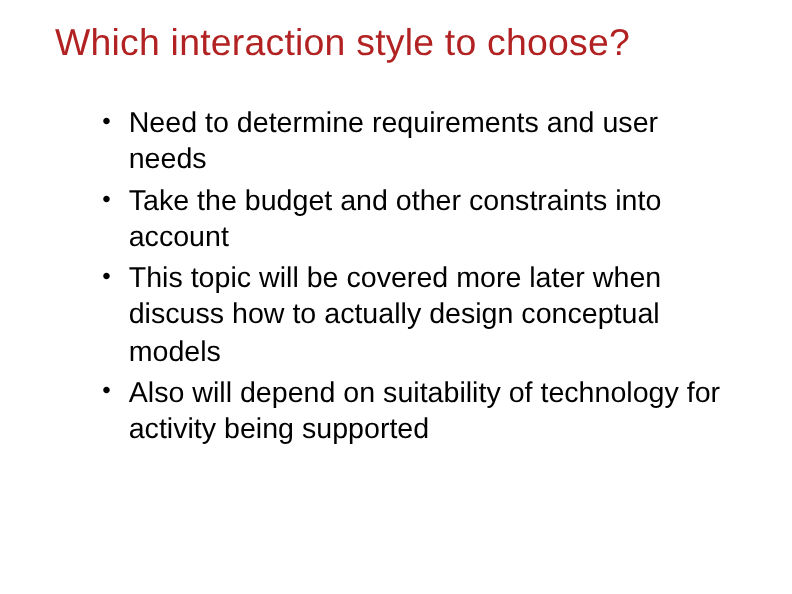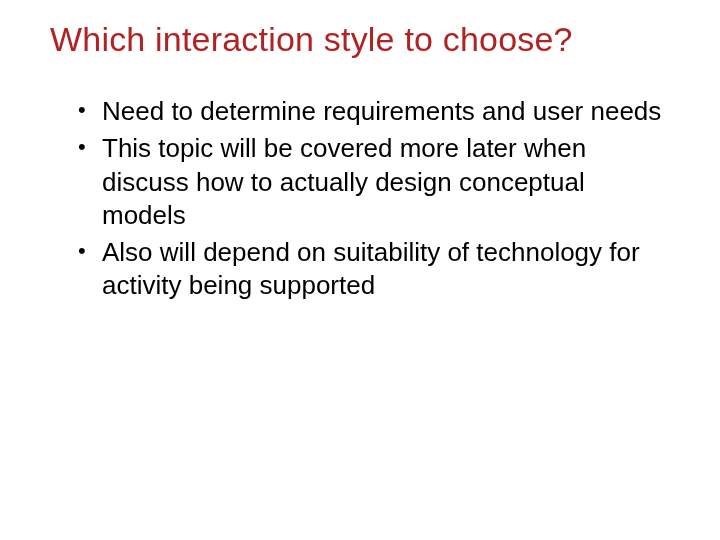--- a/index.html
+++ b/index.html
@@ -20,21 +20,21 @@
   .title {
     color: #b22222;
     font-size: 34px;
     line-height: 1.15;
     margin: 0 0 36px 0;
     font-weight: normal;
     letter-spacing: 0.2px;
   }
   ul.bullets {
     list-style: none;
-    margin: 0;
+    margin: 15px;
     padding: 0 0 0 28px;
   }
   ul.bullets li {
     position: relative;
     font-size: 26px;
     line-height: 1.28;
     margin: 0 0 4px 0;
     color: #000000;
     padding-left: 24px;
   }
@@ -48,16 +48,17 @@
     color: #000000;
   }
 </style>
 </head>
 <body>
 
 <div class="slide">
   <h1 class="title">Which interaction style to choose?</h1>
   <ul class="bullets">
     <li>Need to determine requirements and user needs</li>
+    <li>Take the budget and other constraints into account</li>
     <li>This topic will be covered more later when discuss how to actually design conceptual models</li>
     <li>Also will depend on suitability of technology for activity being supported</li>
   </ul>
 </div>
 
 </body></html>

